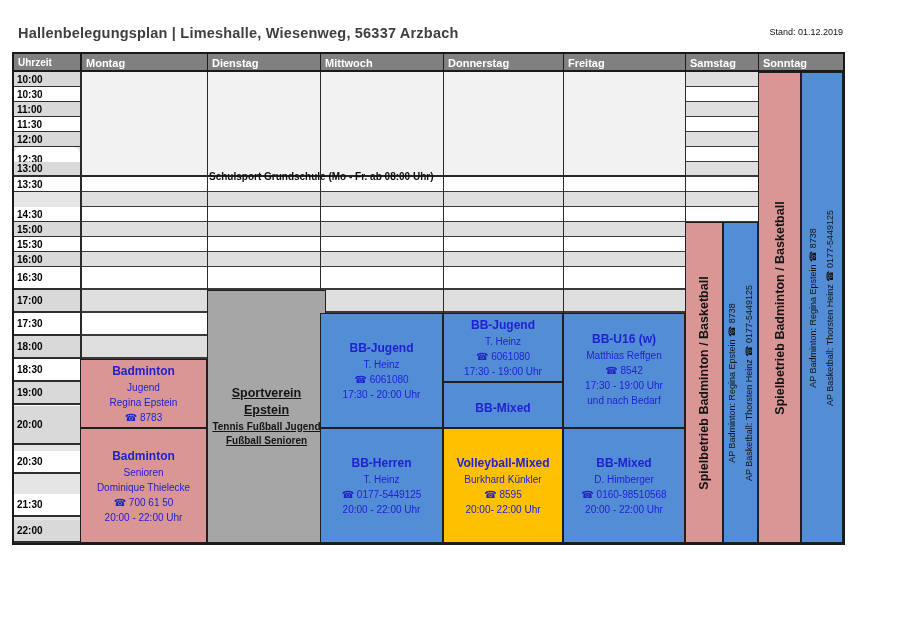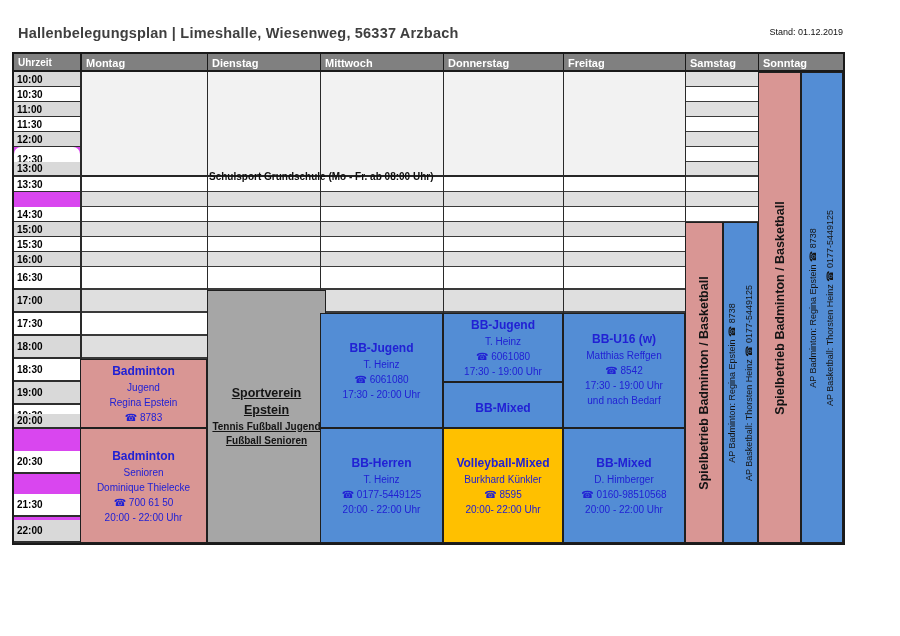--- a/index.html
+++ b/index.html
@@ -12,21 +12,21 @@
     position:absolute;left:18px;top:25px;font-size:14.5px;font-weight:bold;
     color:var(--titlecolor);letter-spacing:0.2px;
   }
   .stand{
     position:absolute;left:758px;top:27px;width:85px;text-align:right;
     font-size:9px;color:#111;
   }
   
   .sched{
     position:absolute;left:12px;top:52px;width:829px;height:489px;
-    border:2px solid #1a1a1a;background:#d946ef;
+    border:2px solid #1a1a1a;background:#e5e5e5;
   }
   
   .hcell{
     position:absolute;top:0;height:18px;background:var(--headerbg);
     color:#fff;font-weight:bold;font-size:11px;line-height:18px;
     padding-left:4px;box-sizing:border-box;border-left:1px solid #1a1a1a;
     border-bottom:2px solid #1a1a1a;white-space:nowrap;overflow:hidden;
   }
   .hcell.first{border-left:none;font-size:10px;}
   
@@ -129,21 +129,21 @@
       <div class="time-cell hour" style="top: 168px; height: 15px;">15:00</div>
       <div class="time-cell" style="top: 183px; height: 15px;">15:30</div>
       <div class="time-cell hour" style="top: 198px; height: 15px;">16:00</div>
       <div class="time-cell tall" style="top: 213px; height: 23px;">16:30</div>
       <div class="time-cell hour tall" style="top: 236px; height: 23px;">17:00</div>
       <div class="time-cell tall" style="top: 259px; height: 23px;">17:30</div>
       <div class="time-cell hour tall" style="top: 282px; height: 23px;">18:00</div>
       <div class="time-cell tall" style="top: 305px; height: 23px;">18:30</div>
       <div class="time-cell hour tall" style="top: 328px; height: 23px;">19:00</div>
       <div class="time-cell tall" style="top: 351px; height: 23px;">19:30</div>
-      <div class="time-cell hour tall" style="top: 360px; height: 15px;">20:00</div>
+      <div class="time-cell hour tall" style="top: 352px; height: 39px;">20:00</div>
       <div class="time-cell tall" style="top: 397px; height: 23px;">20:30</div>
       <div class="time-cell hour tall" style="top: 420px; height: 23px; margin-top: 20px;">21:00</div>
       <div class="time-cell tall" style="top: 440px; height: 23px;">21:30</div>
       <div class="time-cell hour tall" style="top: 466px; height: 23px;">22:00</div>
     </div>
   <div id="stripes">
       <div class="stripe hour" style="top: 18px; height: 15px;"></div>
       <div class="stripe" style="top: 33px; height: 15px;"></div>
       <div class="stripe hour" style="top: 48px; height: 15px;"></div>
       <div class="stripe" style="top: 63px; height: 15px;"></div>

